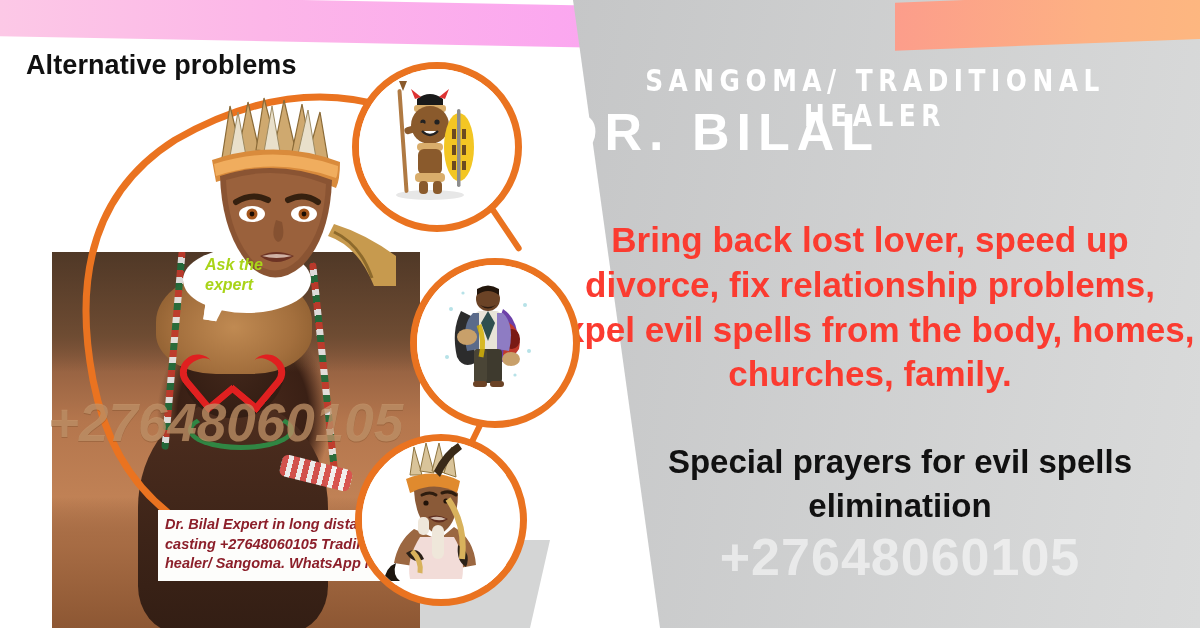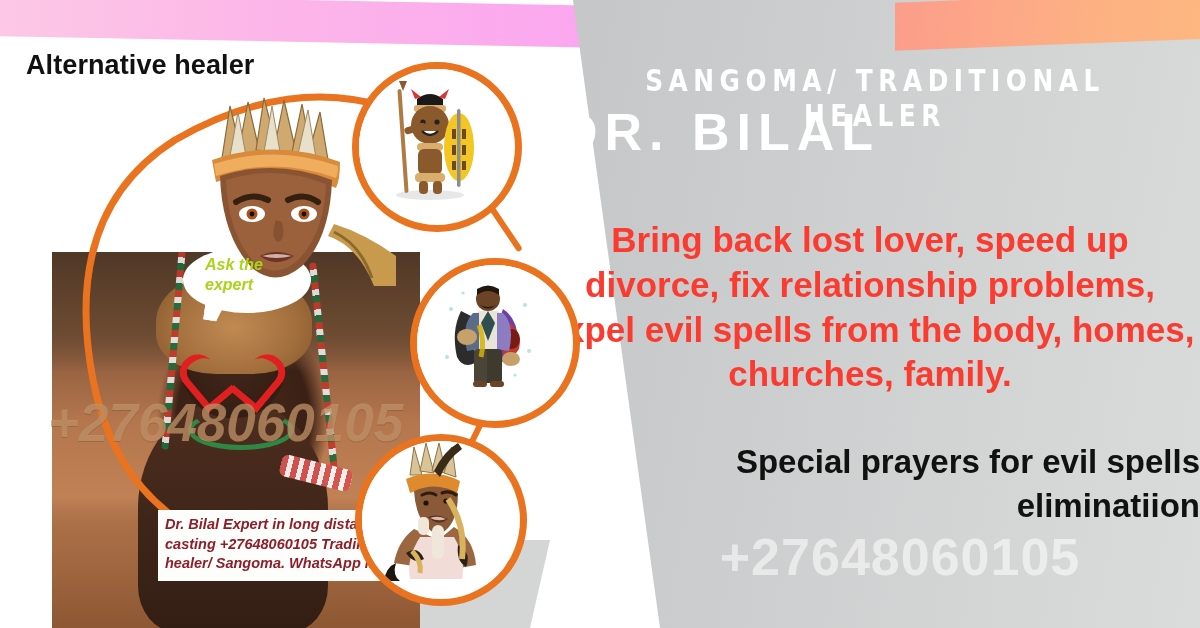--- a/index.html
+++ b/index.html
@@ -30,21 +30,21 @@
 
   .head-kicker{position:absolute;left:560px;top:63px;width:630px;text-align:center;
     color:#fff;font-size:30px;font-weight:bold;letter-spacing:6px;
     font-family:"DejaVu Sans Condensed","Liberation Sans",sans-serif;
     transform:scaleX(.92);transform-origin:center;}
   .head-name{position:absolute;left:560px;top:105px;width:630px;text-align:left;
     color:#fff;font-size:52px;font-weight:bold;letter-spacing:7px;line-height:1.05;}
 
   .red-copy{position:absolute;left:540px;top:218px;width:660px;text-align:center;
     color:#fb3b30;font-size:35px;font-weight:bold;line-height:1.28;}
-  .black-copy{position:absolute;left:600px;top:440px;width:600px;text-align:right;
+  .black-copy{position:absolute;left:600px;top:440px;width:600px;text-align:center;
     color:#111;font-size:33px;font-weight:bold;line-height:1.32;}
   .ghost-phone{position:absolute;left:600px;top:527px;width:600px;text-align:center;
     color:rgba(255,255,255,.55);font-size:52px;font-weight:bold;letter-spacing:1px;}
 
   
   .photo{position:absolute;left:52px;top:252px;width:368px;height:376px;overflow:hidden;
     background:#8a5a42;}
   .photo-bg{position:absolute;inset:0;
     background:
       radial-gradient(ellipse 120px 150px at 52% 44%, #4a2a1c 0%, #3a2015 55%, rgba(58,32,21,0) 72%),
@@ -290,20 +290,20 @@
       <g fill="#d8b25c">
         <path d="M86 58 Q104 84 100 118" stroke="#d8b25c" stroke-width="6" fill="none"></path>
         <path d="M50 110 Q60 120 58 132" stroke="#d8b25c" stroke-width="5" fill="none"></path>
       </g>
       <rect x="70" y="84" width="12" height="34" rx="6" fill="#efe7da"></rect>
       <rect x="56" y="76" width="11" height="18" rx="5" fill="#efe7da"></rect>
       <path d="M34 122 Q30 134 38 140 L22 140 Q24 126 34 122 Z" fill="#1d160f"></path>
     </svg>
   </div>
 
-  <div class="alt-heading">Alternative healer</div>
+  <div class="alt-heading">Alternative problems</div>
   <div class="head-kicker">SANGOMA/ TRADITIONAL HEALER</div>
   <div class="head-name">DR. BILAL</div>
   <div class="red-copy">Bring back lost lover, speed up divorce, fix relationship problems, expel evil spells from the body, homes, churches, family.</div>
   <div class="black-copy">Special prayers for  evil spells eliminatiion</div>
   <div class="ghost-phone">+27648060105</div>
 
 </div>
 
 </body></html>

